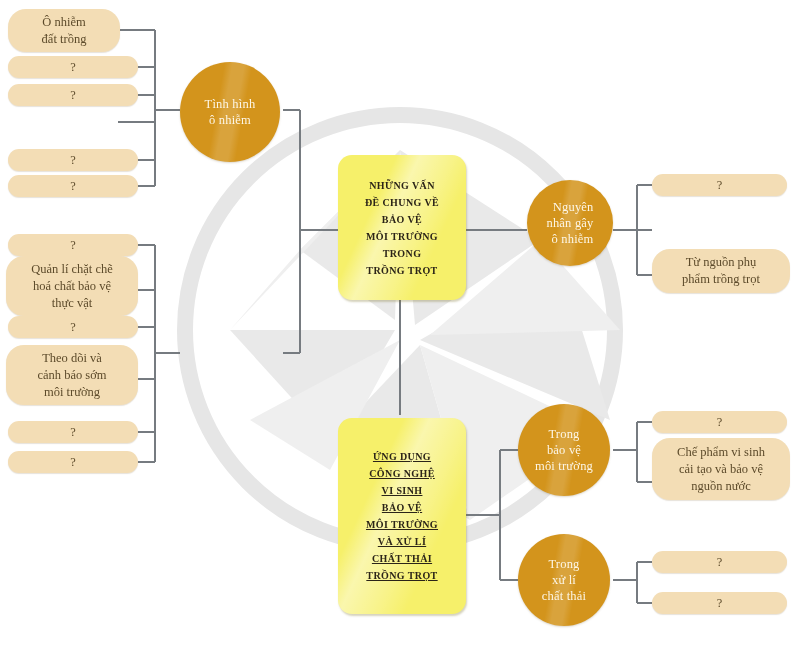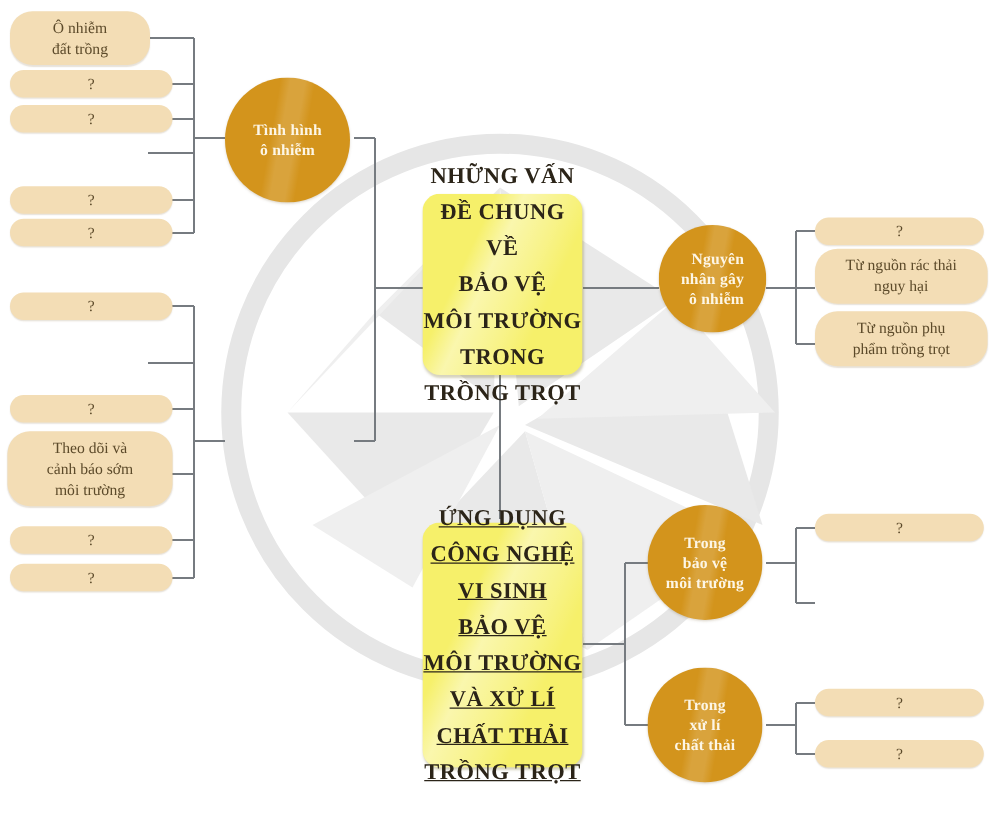--- a/index.html
+++ b/index.html
@@ -50,32 +50,32 @@
     padding:4px 10px;
     box-shadow:0 1px 1px rgba(120,95,50,.18);
   }
   .pill.multi{ border-radius:18px; }
   .circle{
     background:#d3941c;
     border-radius:50%;
     color:#fdf6e6;
     font-size:12.5px;
     line-height:16px;
-    font-weight:700;
+    font-weight:400;
     letter-spacing:.2px;
     box-shadow:0 1px 2px rgba(120,95,50,.25);
     background-image:linear-gradient(100deg, rgba(255,255,255,0) 38%, rgba(255,255,255,.14) 45%, rgba(255,255,255,.14) 55%, rgba(255,255,255,0) 62%);
   }
   .hub{
     background:#f6f06a;
     border-radius:14px;
     color:#2b2418;
     font-weight:700;
-    font-size:18px;
-    line-height:29px;
+    font-size:10px;
+    line-height:17px;
     letter-spacing:.4px;
     box-shadow:1px 2px 2px rgba(120,110,40,.30);
     background-image:linear-gradient(115deg, rgba(255,255,255,0) 30%, rgba(255,255,255,.45) 42%, rgba(255,255,255,.2) 60%, rgba(255,255,255,0) 72%);
   }
   .lbl{ display:block; white-space:pre-line; }
 </style>
 </head>
 <body>
 
 <div id="canvas">
@@ -170,20 +170,25 @@
   </div>
 
   <div class="node circle" style="left:180px;top:62px;width:100px;height:100px;">
     <span class="lbl">Tình hình
 ô nhiễm</span>
   </div>
 
   <div class="node pill" style="left:8px;top:234px;width:130px;height:22px;">
     <span class="lbl">?</span>
   </div>
+  <div class="node pill multi" style="left:6px;top:256px;width:132px;height:60px;">
+    <span class="lbl">Quản lí chặt chẽ
+hoá chất bảo vệ
+thực vật</span>
+  </div>
   <div class="node pill" style="left:8px;top:316px;width:130px;height:22px;">
     <span class="lbl">?</span>
   </div>
   <div class="node pill multi" style="left:6px;top:345px;width:132px;height:60px;justify-content:center;">
     <span class="lbl">Theo dõi và
 cảnh báo sớm
 môi trường</span>
   </div>
   <div class="node pill" style="left:8px;top:421px;width:130px;height:22px;">
     <span class="lbl">?</span>
@@ -203,24 +208,20 @@
   </div>
 
   <div class="node circle" style="left:527px;top:180px;width:86px;height:86px;text-align:right;">
     <span class="lbl">Nguyên
 nhân gây
 ô nhiễm</span>
   </div>
 
   <div class="node pill" style="left:652px;top:174px;width:135px;height:22px;">
     <span class="lbl">?</span>
-  </div>
-  <div class="node pill multi" style="left:652px;top:199px;width:138px;height:44px;">
-    <span class="lbl">Từ nguồn rác thải
-nguy hại</span>
   </div>
   <div class="node pill multi" style="left:652px;top:249px;width:138px;height:44px;">
     <span class="lbl">Từ nguồn phụ
 phẩm trồng trọt</span>
   </div>
 
   <div class="node hub" style="left:338px;top:418px;width:128px;height:196px;text-decoration:underline;">
     <span class="lbl">ỨNG DỤNG
 CÔNG NGHỆ
 VI SINH
@@ -233,20 +234,25 @@
 
   <div class="node circle" style="left:518px;top:404px;width:92px;height:92px;">
     <span class="lbl">Trong
 bảo vệ
 môi trường</span>
   </div>
 
   <div class="node pill" style="left:652px;top:411px;width:135px;height:22px;">
     <span class="lbl">?</span>
   </div>
+  <div class="node pill multi" style="left:652px;top:438px;width:138px;height:62px;">
+    <span class="lbl">Chế phẩm vi sinh
+cải tạo và bảo vệ
+nguồn nước</span>
+  </div>
 
   <div class="node circle" style="left:518px;top:534px;width:92px;height:92px;">
     <span class="lbl">Trong
 xử lí
 chất thải</span>
   </div>
 
   <div class="node pill" style="left:652px;top:551px;width:135px;height:22px;">
     <span class="lbl">?</span>
   </div>

